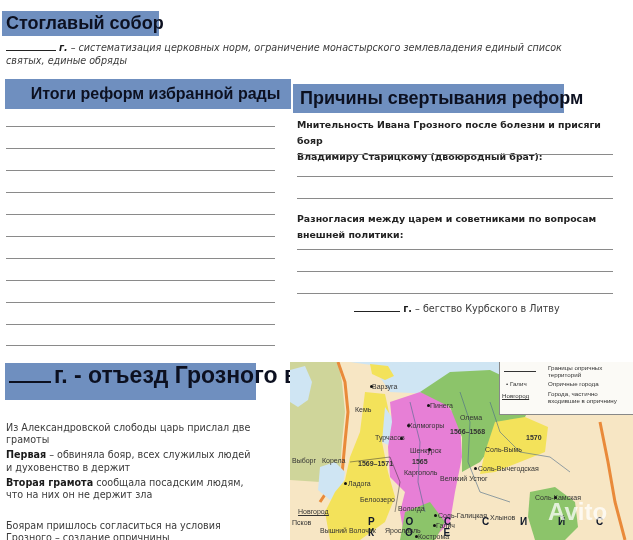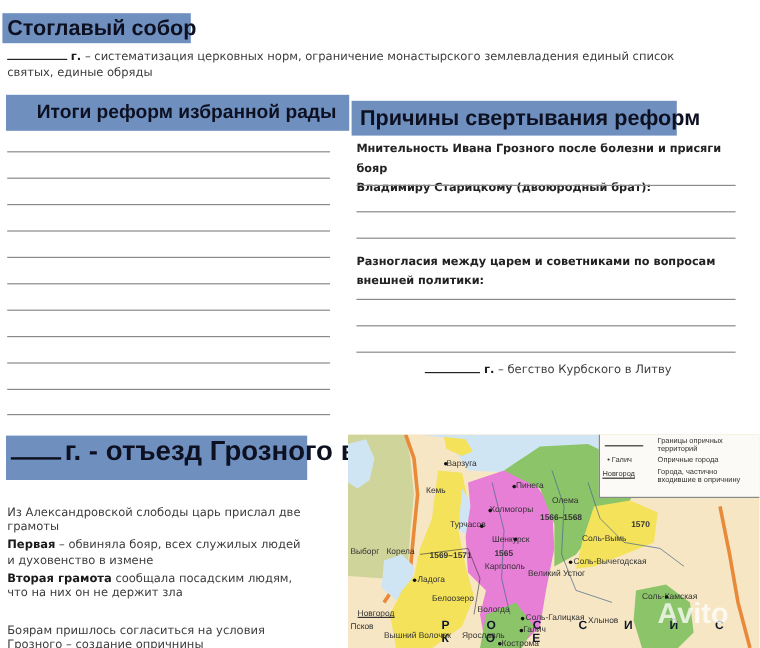--- a/index.html
+++ b/index.html
@@ -15,21 +15,21 @@
   .big { position: absolute; font-size: 10px; font-weight: bold; color: #0f172a; font-family: "Liberation Sans", sans-serif; margin-top: 42px; }
   .dot { position: absolute; width: 3px; height: 3px; background: #111; border-radius: 50%; }
   #legend { position: absolute; left: 209px; top: 0; width: 134px; height: 52px; background: #fbfaf6; border-left: 1px solid #888; border-bottom: 1px solid #888; font-size: 6.2px; color: #333; font-family: "Liberation Sans", sans-serif; }
   #legend .row { position: absolute; left: 4px; }
   .wm { position: absolute; color: rgba(255,255,255,0.75); font-size: 24px; font-weight: bold; font-family: "Liberation Sans", sans-serif; }
 </style>
 </head>
 <body>
 
 <div class="hdr" style="left:2px;top:11px;width:153px;height:25px;font-size:18px;line-height:25px;padding-left:4px;">Стоглавый собор</div>
-<div class="txt" style="left:6px;top:41px;width:620px;">
+<div class="txt" style="left:6px;top:41px;width:620px;font-style:italic;">
   <span class="blank"></span><b>г.</b>
   <span>– систематизация церковных норм, ограничение монастырского землевладения единый список</span><br>
   <span>святых, единые обряды</span>
 </div>
 
 <div class="hdr" style="left:5px;top:79px;width:271px;height:30px;font-size:16px;line-height:30px;padding-left:15px;text-align:center;">Итоги реформ избранной рады</div>
 <div>
   <div class="line" style="left:6px;top:126px;width:269px;"></div>
   <div class="line" style="left:6px;top:148px;width:269px;"></div>
   <div class="line" style="left:6px;top:170px;width:269px;"></div>
@@ -61,21 +61,21 @@
 <div class="txt" style="left:297px;top:302px;width:320px;text-align:center;">
   <span class="blank" style="width:46px;"></span><b>г.</b>
   <span>– бегство Курбского в Литву</span>
 </div>
 
 <div class="hdr" style="left:5px;top:363px;width:247px;height:37px;font-size:23px;line-height:24px;padding-left:4px;">
   <span class="blank" style="width:42px;border-bottom:2px solid #0c1020;"></span><span>г. - отъезд Грозного в</span><br>
 </div>
 <div class="txt" style="left:6px;top:422px;width:280px;line-height:12.2px;">
   <div><span>Из Александровской слободы царь прислал две</span><br><span>грамоты</span></div>
-  <div style="margin-top:3px;"><b>Первая</b><span> – обвиняла бояр, всех служилых людей</span><br><span>и духовенство в измене</span></div>
+  <div style="margin-top:3px;"><b>Первая</b><span> – обвиняла бояр, всех служилых людей</span><br><span>и духовенство в держит</span></div>
   <div style="margin-top:3px;"><b>Вторая грамота</b><span> сообщала посадским людям,</span><br><span>что на них он не держит зла</span></div>
   <div style="margin-top:19px;"><span>Боярам пришлось согласиться на условия</span><br><span>Грозного – создание опричнины</span></div>
 </div>
 
 <div id="map">
   <svg width="343" height="178" viewBox="0 0 343 178" style="position:absolute;left:0;top:0;">
 
     <path d="M0,0 L343,0 L343,8 L220,8 L200,20 L170,14 L140,30 L120,30 L95,5 L60,0 Z" fill="#cfe5f3"></path>
     <path d="M80,0 L100,30 L140,32 L160,40 L190,48 L210,30 L180,20 L150,15 L120,5 Z" fill="#cfe5f3"></path>
 

